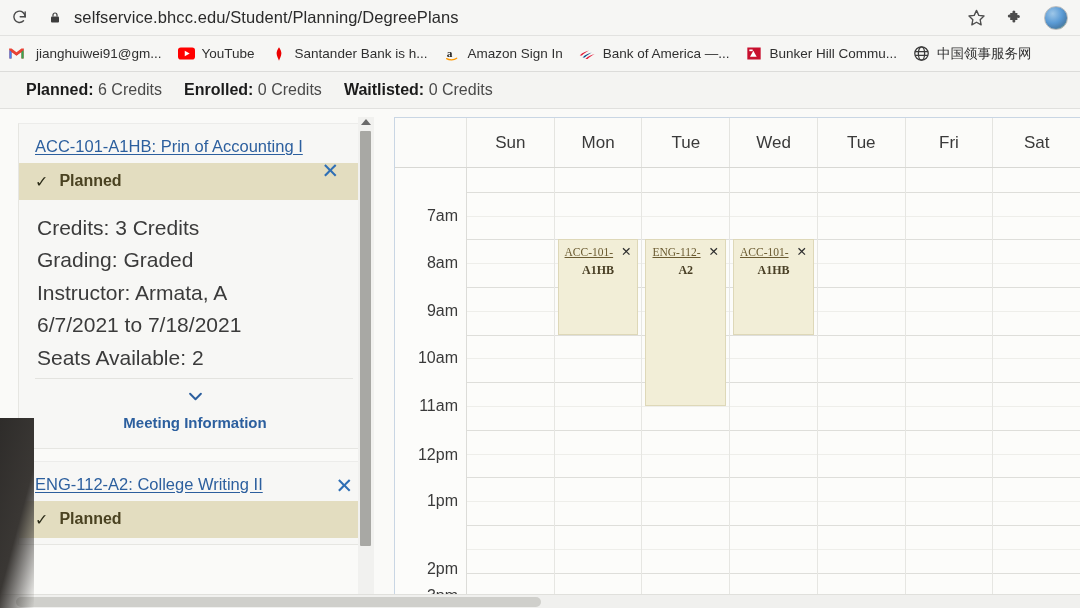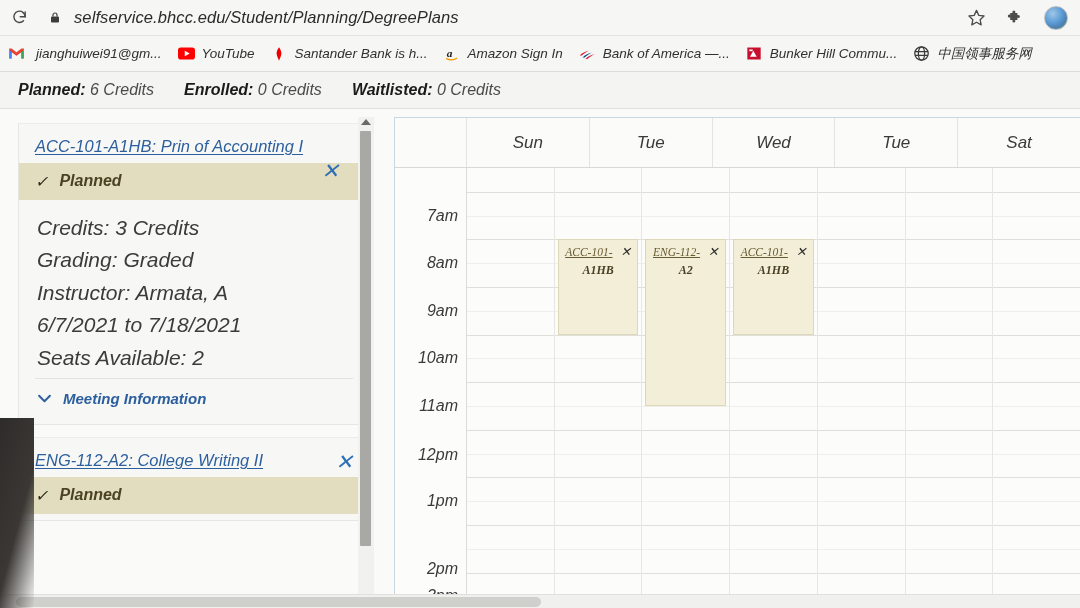--- a/index.html
+++ b/index.html
@@ -8,21 +8,20 @@
     width: 1080px; height: 608px;
     overflow: hidden;
     font-family: "Liberation Sans", sans-serif;
     background: #eceff1;
   }
   #screen {
     position: relative;
     width: 1080px; height: 608px;
     background: #15803d;
     overflow: hidden;
-    font-style: italic;
   }
 
   
   .omnibar {
     position: absolute; top: 0; left: 0;
     width: 1080px; height: 36px;
     background: #f6f6f4;
     display: flex; align-items: center;
     border-bottom: 1px solid #e2e2e0;
   }
@@ -74,21 +73,21 @@
 
   
   .page {
     position: absolute; top: 72px; left: 0;
     width: 1080px; height: 536px;
     background: #f4f4f2;
   }
   .credit-bar {
     height: 37px;
     display: flex; align-items: center;
-    padding-left: 18px; gap: 30px;
+    padding-left: 26px; gap: 22px;
     background: #f4f4f2;
     border-bottom: 1px solid #e0e0de;
   }
   .credit-item { font-size: 16px; color: #4a4a4a; white-space: nowrap; }
   .credit-item b { color: #1b1b1b; font-weight: 700; }
 
   .body-wrap {
     position: relative;
     height: 499px;
     background: #fafaf8;
@@ -143,20 +142,21 @@
   .cc-details {
     padding: 12px 16px 4px 18px;
     font-size: 21px; color: #3b3b3b;
     line-height: 1.55;
   }
   .cc-link-row {
     margin: 0 16px; padding: 11px 0 11px 2px;
     border-top: 1px solid #e3e3df;
     display: flex; align-items: center; gap: 11px;
     cursor: pointer;
+    flex-direction: column;
   }
   .cc-link-row:first-of-type { border-top: none; }
   .chev { color: #2c5f9e; font-size: 13px; line-height: 1; }
   .cc-link-txt { color: #2c5f9e; font-size: 15px; font-weight: 700; }
 
   
   .sb-scroll {
     position: absolute; left: 358px; top: 8px;
     width: 16px; height: 490px;
     background: #f1f1ef;
@@ -447,23 +447,25 @@
 
       <div class="sb-scroll">
         <span class="sb-arrow"></span>
         <span class="sb-thumb"></span>
       </div>
 
       <div class="calendar">
         <div class="cal-head">
           <div class="time-col"></div>
           <div class="dcell">Sun</div>
+          <div class="dcell">Mon</div>
           <div class="dcell">Tue</div>
           <div class="dcell">Wed</div>
           <div class="dcell">Tue</div>
+          <div class="dcell">Fri</div>
           <div class="dcell">Sat</div>
         </div>
 
         <div class="cal-body">
           <div class="time-col" id="time-col">
               <span class="tlabel" style="top: 47.6px;">7am</span>
               <span class="tlabel" style="top: 95.2px;">8am</span>
               <span class="tlabel" style="top: 142.8px;">9am</span>
               <span class="tlabel" style="top: 190.4px;">10am</span>
               <span class="tlabel" style="top: 238px;">11am</span>

